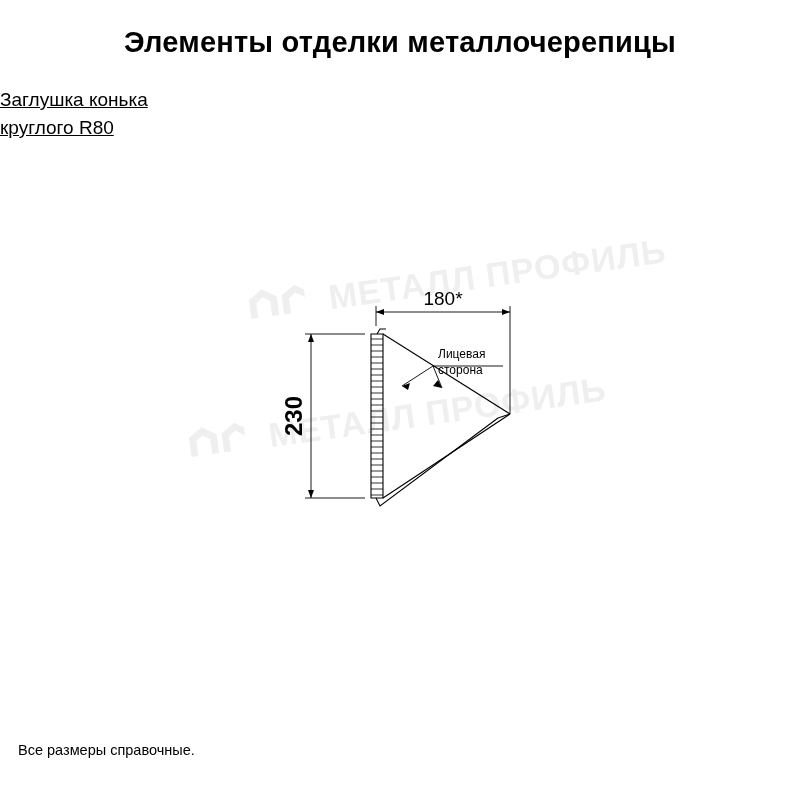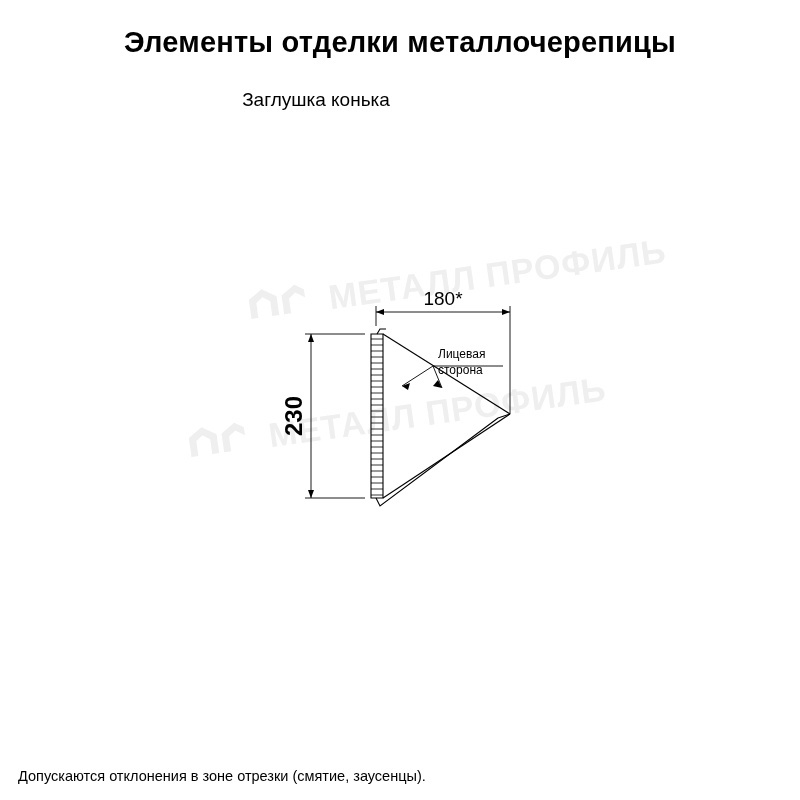--- a/index.html
+++ b/index.html
@@ -27,22 +27,22 @@
     width: 800px;
     text-align: center;
     font-size: 29px;
     font-weight: bold;
     letter-spacing: 0.2px;
   }
   .subtitle {
     position: absolute;
     left: 0;
     width: 632px;
-    text-align: center;
     font-size: 19px;
+    text-decoration: underline;
   }
   .subtitle.l1 { top: 89px; }
   .subtitle.l2 { top: 117px; }
   .subtitle.l3 { top: 152px; }
 
   
   .wm {
     position: absolute;
     color: #efefef;
     font-size: 34px;
@@ -78,20 +78,21 @@
   .footnote.f1 { top: 742px; }
   .footnote.f2 { top: 768px; }
 </style>
 </head>
 <body>
 
 <div class="page">
 
   <div class="title">Элементы отделки металлочерепицы</div>
   <div class="subtitle l1">Заглушка конька</div>
+  <div class="subtitle l2">круглого R80</div>
 
   <div class="wm wm1">
     <span class="wm-logo">
       <svg width="62" height="34" viewBox="0 0 62 34">
         <path d="M3 31 L3 12 L17 3 L31 12 L31 31 L24 31 L24 16 L17 11 L10 16 L10 31 Z" fill="#efefef"></path>
         <path d="M36 31 L36 12 L50 3 L59 9 L59 17 L50 11 L43 16 L43 31 Z" fill="#efefef"></path>
       </svg>
     </span>
     <span class="wm-text">МЕТАЛЛ ПРОФИЛЬ</span>
   </div>
@@ -175,15 +176,15 @@
         <path d="M222 160 L253 140 L323 140"></path>
         <path d="M253 140 L262 162"></path>
         <path d="M222 160 L230 157 L228 164 Z" fill="#000" stroke="none"></path>
         <path d="M262 162 L253 160 L258 154 Z" fill="#000" stroke="none"></path>
       </g>
       <text x="258" y="132" font-family="Liberation Sans, sans-serif" font-size="12" fill="#000">Лицевая</text>
       <text x="258" y="148" font-family="Liberation Sans, sans-serif" font-size="12" fill="#000">сторона</text>
     </svg>
   </div>
 
-  <div class="footnote f2">Допускаются отклонения в зоне отрезки (смятие, заусенцы).</div>
+  <div class="footnote f1">Все размеры справочные.</div>
 
 </div>
 
 </body></html>

